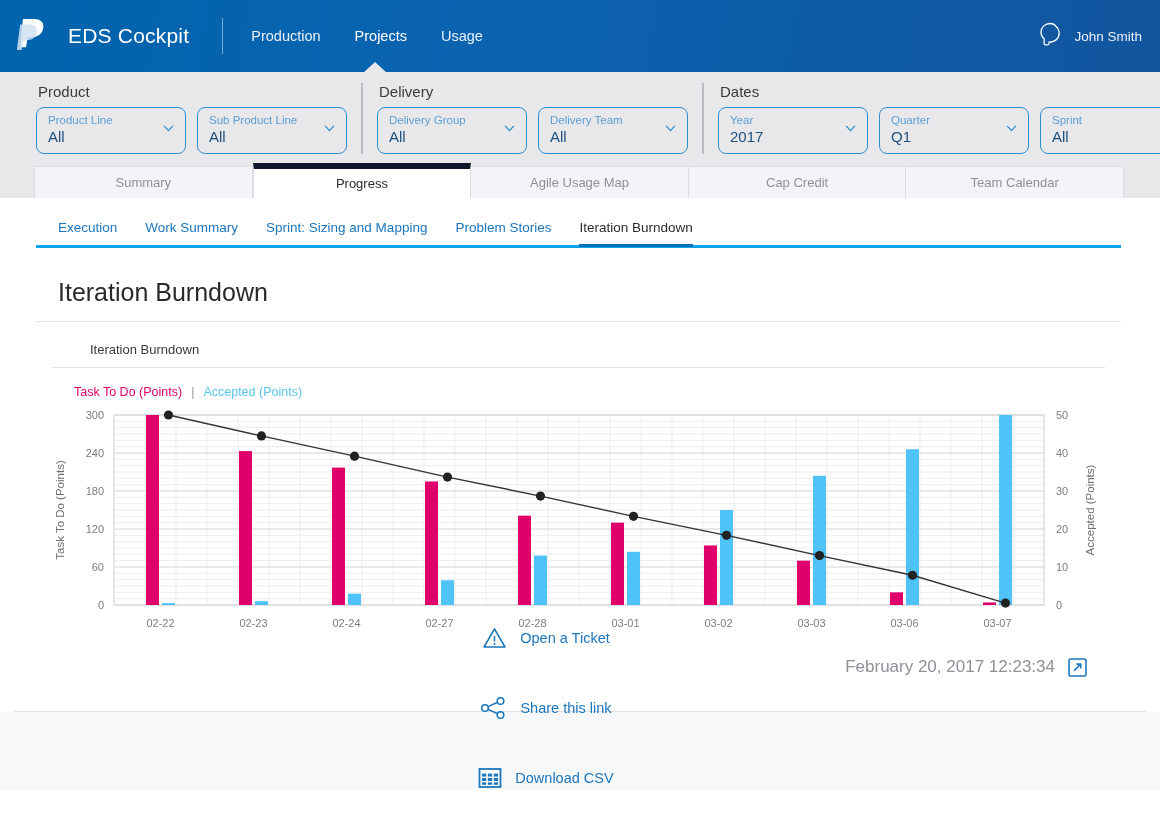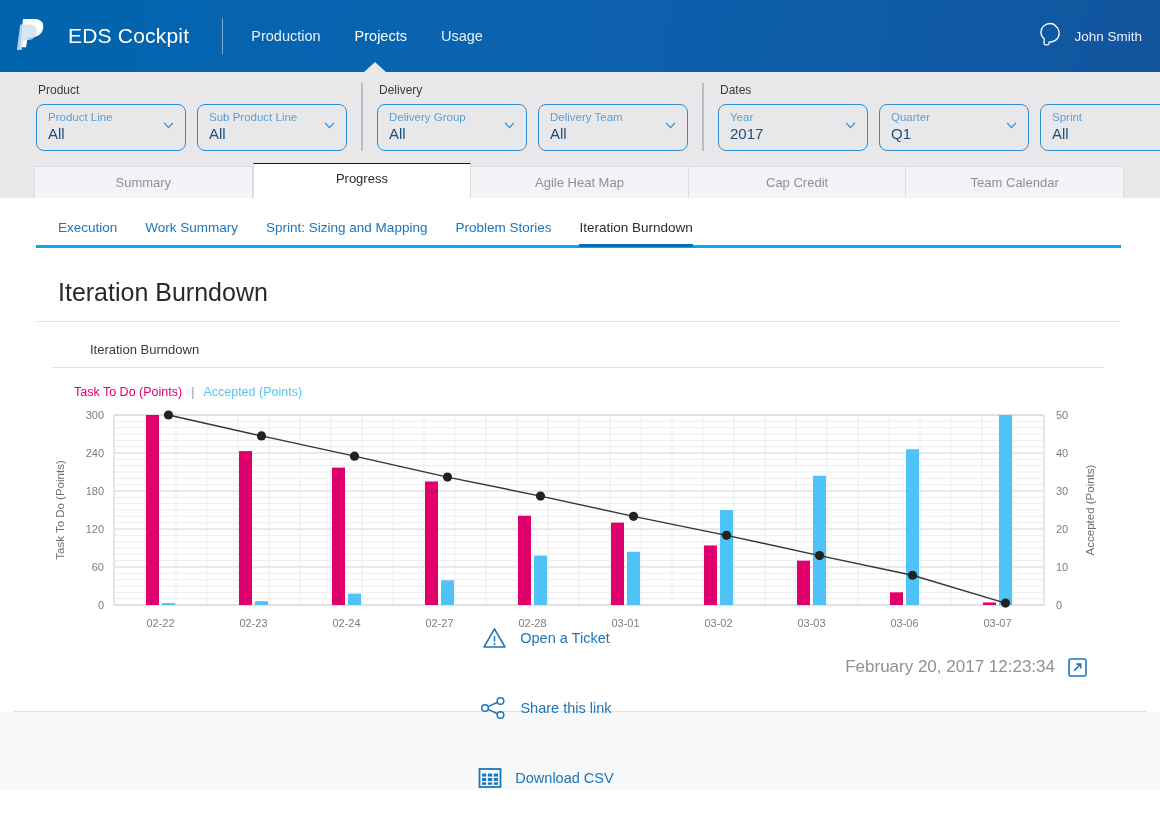--- a/index.html
+++ b/index.html
@@ -45,21 +45,21 @@
   }
 
   
   .filterbar {
     background: #e8e8ea; height: 91px;
     display: flex; align-items: flex-start;
     padding: 11px 24px 0 36px;
   }
   .fgroup { display: flex; flex-direction: column; }
   .fgroup-title {
-    font-size: 12px; color: #3b3b3b; margin-bottom: 7px; padding-left: 2px;
+    font-size: 15px; color: #3b3b3b; margin-bottom: 7px; padding-left: 2px;
   }
   .fgroup-row { display: flex; gap: 11px; }
   .fgroup.with-div { border-left: 2px solid #b9bcc2; padding-left: 14px; margin-left: 14px; }
   .select {
     width: 150px; height: 47px;
     border: 1px solid #2d8fd0; border-radius: 8px;
     background: #e8e8ea;
     position: relative;
     padding: 5px 10px 0 11px;
     cursor: pointer;
@@ -83,21 +83,21 @@
   .mtab {
     flex: 1; height: 32px; line-height: 31px; text-align: center;
     font-size: 13px; color: #8d9096;
     background: #f3f4f7; border: 1px solid #dcdde1;
     border-bottom: none; cursor: pointer;
     white-space: nowrap; overflow: hidden;
   }
   .mtab + .mtab { border-left: none; }
   .mtab.active {
     background: #ffffff; color: #2a2a2a;
-    border-top: 1px solid #0f172a;
+    border-top: 6px solid #0f172a;
     height: 35px; line-height: 30px;
     border-left: 1px solid #dcdde1;
     position: relative; z-index: 2;
   }
 
   
   .panel {
     background: #fff; margin: 0 17px 0 14px;
     height: 495px; padding: 0 22px;
   }
@@ -246,21 +246,21 @@
         <span class="val">All</span>
 
       </div>
     </div>
   </div>
 </div>
 
 <div class="maintabs">
   <div class="mtab">Summary</div>
   <div class="mtab active">Progress</div>
-  <div class="mtab">Agile Heat Map</div>
+  <div class="mtab">Agile Usage Map</div>
   <div class="mtab">Cap Credit</div>
   <div class="mtab">Team Calendar</div>
 </div>
 
 <div class="panel">
 
   <div class="subnav">
     <div class="subtab">Execution</div>
     <div class="subtab">Work Summary</div>
     <div class="subtab">Sprint: Sizing and Mapping</div>

